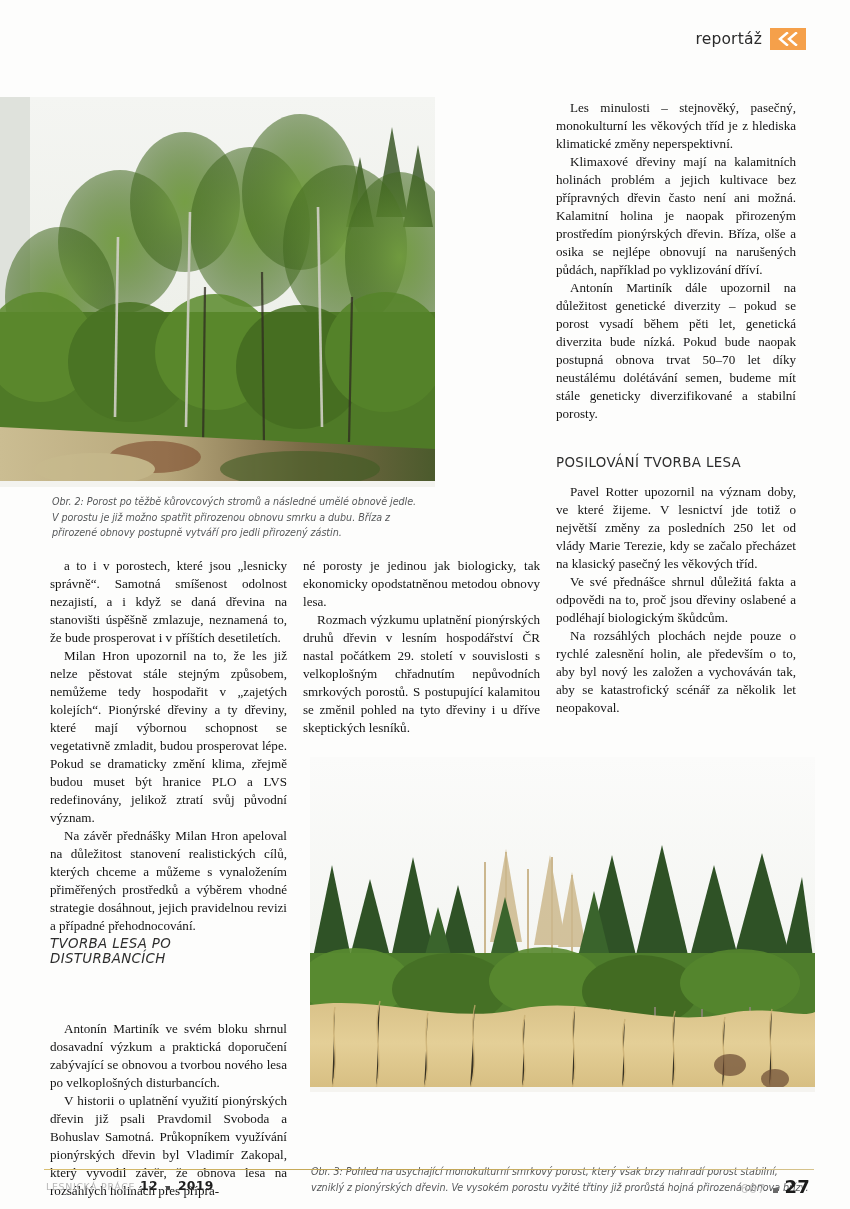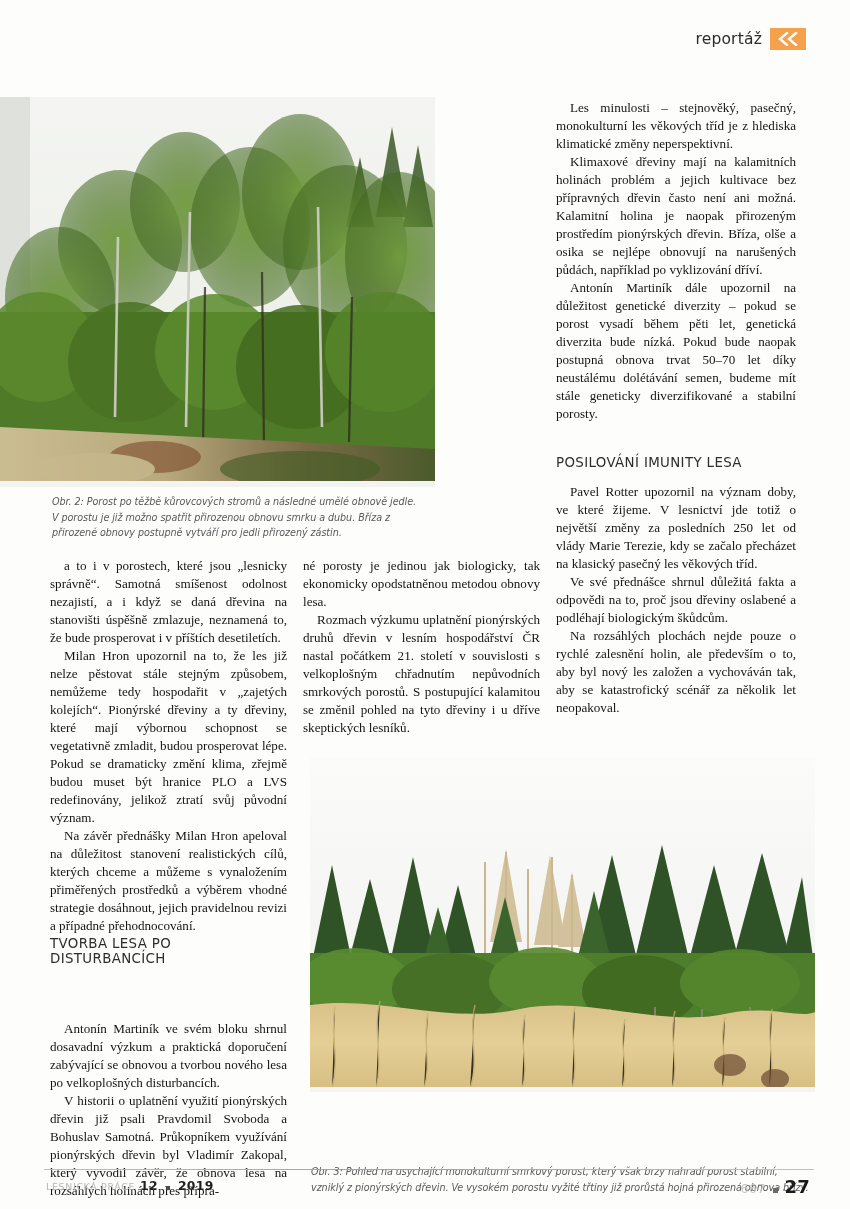--- a/index.html
+++ b/index.html
@@ -118,20 +118,21 @@
     letter-spacing: .35px;
     color: #2d2d2d;
     margin: 0;
     text-indent: 0;
   }
   .sec-left {
     position: absolute;
     left: 50px;
     top: 936px;
     width: 237px;
+    font-style: italic;
   }
   .sec-right {
     position: absolute;
     left: 556px;
     top: 455px;
     width: 240px;
   }
 
   
   .footer-rule {
@@ -293,30 +294,30 @@
 
   <h2 class="section sec-left">TVORBA LESA PO DISTURBANCÍCH</h2>
 
   <div class="col" style="left:50px; top:980px; width:237px;margin-top:40px;">
     <p>Antonín Martiník ve svém bloku shrnul dosavadní výzkum a praktická doporučení zabývající se obnovou a tvorbou nového lesa po velkoplošných disturbancích.</p>
     <p>V historii o uplatnění využití pionýrských dřevin již psali Pravdomil Svoboda a Bohuslav Samotná. Průkopníkem využívání pionýrských dřevin byl Vladimír Zakopal, který vyvodil závěr, že obnova lesa na rozsáhlých holinách přes přípra-</p>
   </div>
 
   <div class="col col-mid">
     <p class="noindent">né porosty je jedinou jak biologicky, tak ekonomicky opodstatněnou metodou obnovy lesa.</p>
-    <p>Rozmach výzkumu uplatnění pionýrských druhů dřevin v lesním hospodářství ČR nastal počátkem 21. století v souvislosti s velkoplošným chřadnutím nepůvodních smrkových porostů. S postupující kalamitou se změnil pohled na tyto dřeviny i u dříve skeptických lesníků.</p>
+    <p>Rozmach výzkumu uplatnění pionýrských druhů dřevin v lesním hospodářství ČR nastal počátkem 29. století v souvislosti s velkoplošným chřadnutím nepůvodních smrkových porostů. S postupující kalamitou se změnil pohled na tyto dřeviny i u dříve skeptických lesníků.</p>
   </div>
 
   <div class="col col-right">
     <p>Les minulosti – stejnověký, pasečný, monokulturní les věkových tříd je z hlediska klimatické změny neperspektivní.</p>
     <p>Klimaxové dřeviny mají na kalamitních holinách problém a jejich kultivace bez přípravných dřevin často není ani možná. Kalamitní holina je naopak přirozeným prostředím pionýrských dřevin. Bříza, olše a osika se nejlépe obnovují na narušených půdách, například po vyklizování dříví.</p>
     <p>Antonín Martiník dále upozornil na důležitost genetické diverzity – pokud se porost vysadí během pěti let, genetická diverzita bude nízká. Pokud bude naopak postupná obnova trvat 50–70 let díky neustálému dolétávání semen, budeme mít stále geneticky diverzifikované a stabilní porosty.</p>
   </div>
 
-  <h2 class="section sec-right">POSILOVÁNÍ IMUNITY LESA</h2>
+  <h2 class="section sec-right">POSILOVÁNÍ TVORBA LESA</h2>
 
   <div class="col col-right2">
     <p>Pavel Rotter upozornil na význam doby, ve které žijeme. V lesnictví jde totiž o největší změny za posledních 250 let od vlády Marie Terezie, kdy se začalo přecházet na klasický pasečný les věkových tříd.</p>
     <p>Ve své přednášce shrnul důležitá fakta a odpovědi na to, proč jsou dřeviny oslabené a podléhají biologickým škůdcům.</p>
     <p>Na rozsáhlých plochách nejde pouze o rychlé zalesnění holin, ale především o to, aby byl nový les založen a vychováván tak, aby se katastrofický scénář za několik let neopakoval.</p>
   </div>
 
   <div class="photo photo-bottom">
     <svg viewBox="0 0 505 335" preserveAspectRatio="none" aria-hidden="true">
       <defs>

